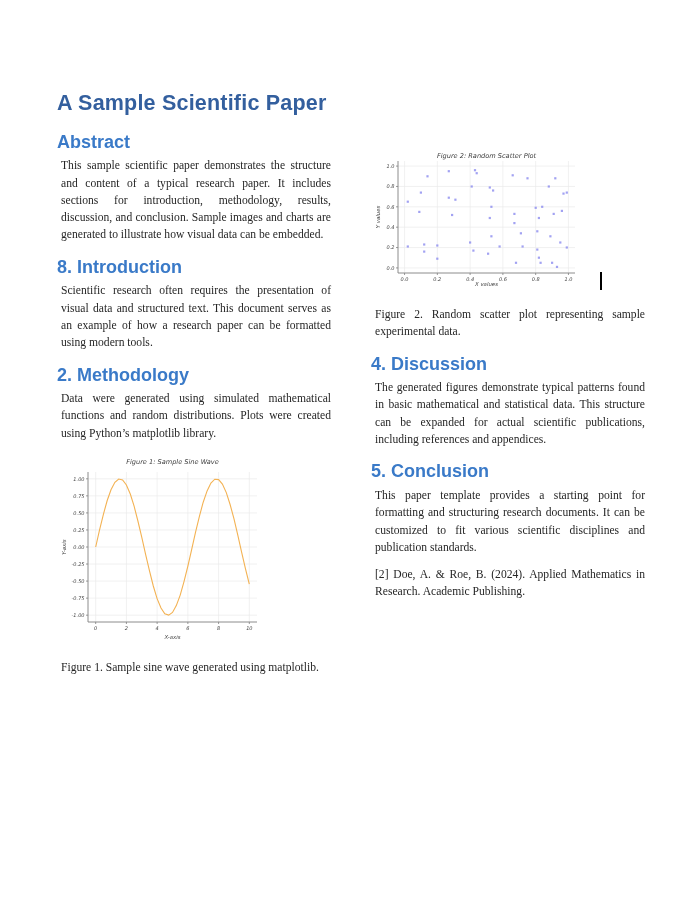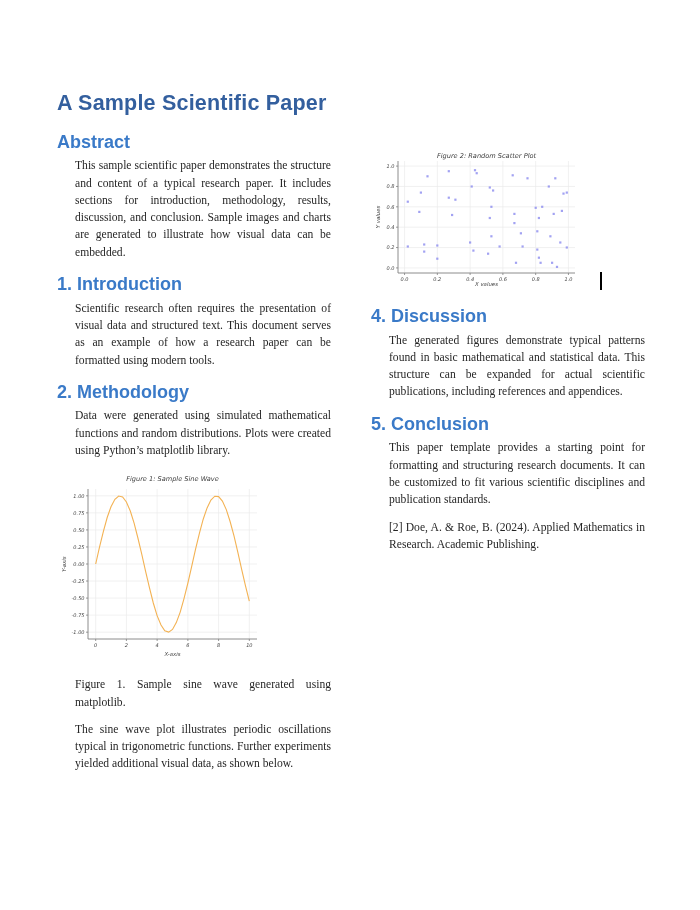--- a/index.html
+++ b/index.html
@@ -20,21 +20,21 @@
     font-family:"Liberation Sans", sans-serif;
     font-size:21.5px;font-weight:700;color:var(--title-blue);
     margin:0 0 16px 0;letter-spacing:.2px;line-height:1.1;
   }
   h2{
     font-family:"Liberation Sans", sans-serif;
     font-size:18px;font-weight:700;color:var(--heading-blue);
     margin:13px 0 4px 0;line-height:1.2;
   }
   p{
-    font-size:11.6px;line-height:17.3px;margin:0 0 10px 18px;
+    font-size:11.6px;line-height:17.3px;margin:0 0 10px 4px;
     text-align:justify;text-justify:inter-word;
   }
   figure{margin:12px 0 14px 0;padding:0;font-style:italic;}
   .fig2{margin:8px 0 14px 0;}
   svg text{font-family:"DejaVu Sans", sans-serif;}
   .caret{
     position:absolute;left:600px;top:272px;width:1.5px;height:18px;
     background:#000000;
   }
 </style>
@@ -42,21 +42,21 @@
 <body>
 
 <div>
 
   <div class="col col-left">
     <h1>A Sample Scientific Paper</h1>
 
     <h2>Abstract</h2>
     <p>This sample scientific paper demonstrates the structure and content of a typical research paper. It includes sections for introduction, methodology, results, discussion, and conclusion. Sample images and charts are generated to illustrate how visual data can be embedded.</p>
 
-    <h2>1. Introduction</h2>
+    <h2>8. Introduction</h2>
     <p>Scientific research often requires the presentation of visual data and structured text. This document serves as an example of how a research paper can be formatted using modern tools.</p>
 
     <h2>2. Methodology</h2>
     <p>Data were generated using simulated mathematical functions and random distributions. Plots were created using Python’s matplotlib library.</p>
 
     <figure>
       <svg id="chart1" width="230" height="187">
           <line x1="38.68181818181818" x2="38.68181818181818" y1="18" y2="168" stroke="#ebebeb" stroke-width="0.7"></line>
           <line x1="69.4090909090909" x2="69.4090909090909" y1="18" y2="168" stroke="#ebebeb" stroke-width="0.7"></line>
           <line x1="100.13636363636364" x2="100.13636363636364" y1="18" y2="168" stroke="#ebebeb" stroke-width="0.7"></line>
@@ -105,21 +105,20 @@
           <line x1="29" x2="31" y1="24.81818181818184" y2="24.81818181818184" stroke="#808080" stroke-width="0.8"></line>
           <text x="27.5" y="26.618181818181842" font-size="5" fill="#444" text-anchor="end">1.00</text>
           <text x="115.5" y="9.5" font-size="6.6" fill="#3c3c3c" text-anchor="middle">Figure 1: Sample Sine Wave</text>
           <text x="115.5" y="184.5" font-size="5.4" fill="#444" text-anchor="middle">X-axis</text>
           <text transform="rotate(-90 7 93)" x="7" y="95" font-size="5.4" fill="#444" text-anchor="middle">Y-axis</text>
           <polyline fill="none" stroke="#f3b253" stroke-width="1.1" points="38.7,93.0 42.5,76.2 46.4,60.3 50.2,46.5 54.0,35.7 57.9,28.3 61.7,25.0 65.6,25.9 69.4,31.0 73.3,40.0 77.1,52.2 80.9,67.0 84.8,83.4 88.6,100.4 92.5,116.9 96.3,132.0 100.1,144.6 104.0,154.0 107.8,159.7 111.7,161.1 115.5,158.4 119.3,151.6 123.2,141.1 127.0,127.6 130.9,112.0 134.7,95.3 138.5,78.3 142.4,62.3 146.2,48.2 150.1,36.9 153.9,29.0 157.8,25.2 161.6,25.6 165.4,30.1 169.3,38.6 173.1,50.5 177.0,64.9 180.8,81.1 184.6,98.1 188.5,114.8 192.3,130.1"></polyline>
         </svg>
     </figure>
     <p>Figure 1. Sample sine wave generated using matplotlib.</p>
 
-    <p>The sine wave plot illustrates periodic oscillations typical in trigonometric functions. Further experiments yielded additional visual data, as shown below.</p>
   </div>
 
   <div class="col col-right">
     <figure class="fig2">
       <svg id="chart2" width="237" height="140">
           <line x1="33.55555555555556" x2="33.55555555555556" y1="13" y2="125" stroke="#ebebeb" stroke-width="0.7"></line>
           <line x1="66.33333333333334" x2="66.33333333333334" y1="13" y2="125" stroke="#ebebeb" stroke-width="0.7"></line>
           <line x1="99.1111111111111" x2="99.1111111111111" y1="13" y2="125" stroke="#ebebeb" stroke-width="0.7"></line>
           <line x1="131.88888888888889" x2="131.88888888888889" y1="13" y2="125" stroke="#ebebeb" stroke-width="0.7"></line>
           <line x1="164.66666666666666" x2="164.66666666666666" y1="13" y2="125" stroke="#ebebeb" stroke-width="0.7"></line>
@@ -204,20 +203,21 @@
           <rect x="181.6" y="64.8" width="2.2" height="2.2" fill="#8b8bef" fill-opacity="0.8"></rect>
           <rect x="183.2" y="29.2" width="2.2" height="2.2" fill="#8b8bef" fill-opacity="0.8"></rect>
           <rect x="184.9" y="117.8" width="2.2" height="2.2" fill="#8b8bef" fill-opacity="0.8"></rect>
           <rect x="188.2" y="93.4" width="2.2" height="2.2" fill="#8b8bef" fill-opacity="0.8"></rect>
           <rect x="189.8" y="61.8" width="2.2" height="2.2" fill="#8b8bef" fill-opacity="0.8"></rect>
           <rect x="191.4" y="44.5" width="2.2" height="2.2" fill="#8b8bef" fill-opacity="0.8"></rect>
           <rect x="194.7" y="43.5" width="2.2" height="2.2" fill="#8b8bef" fill-opacity="0.8"></rect>
           <rect x="194.7" y="98.4" width="2.2" height="2.2" fill="#8b8bef" fill-opacity="0.8"></rect>
         </svg>
     </figure>
+    <p>Figure 2. Random scatter plot representing sample experimental data.</p>
 
     <h2>4. Discussion</h2>
     <p>The generated figures demonstrate typical patterns found in basic mathematical and statistical data. This structure can be expanded for actual scientific publications, including references and appendices.</p>
 
     <h2>5. Conclusion</h2>
     <p>This paper template provides a starting point for formatting and structuring research documents. It can be customized to fit various scientific disciplines and publication standards.</p>
 
     <p>[2] Doe, A. &amp; Roe, B. (2024). Applied Mathematics in Research. Academic Publishing.</p>
   </div>
 

